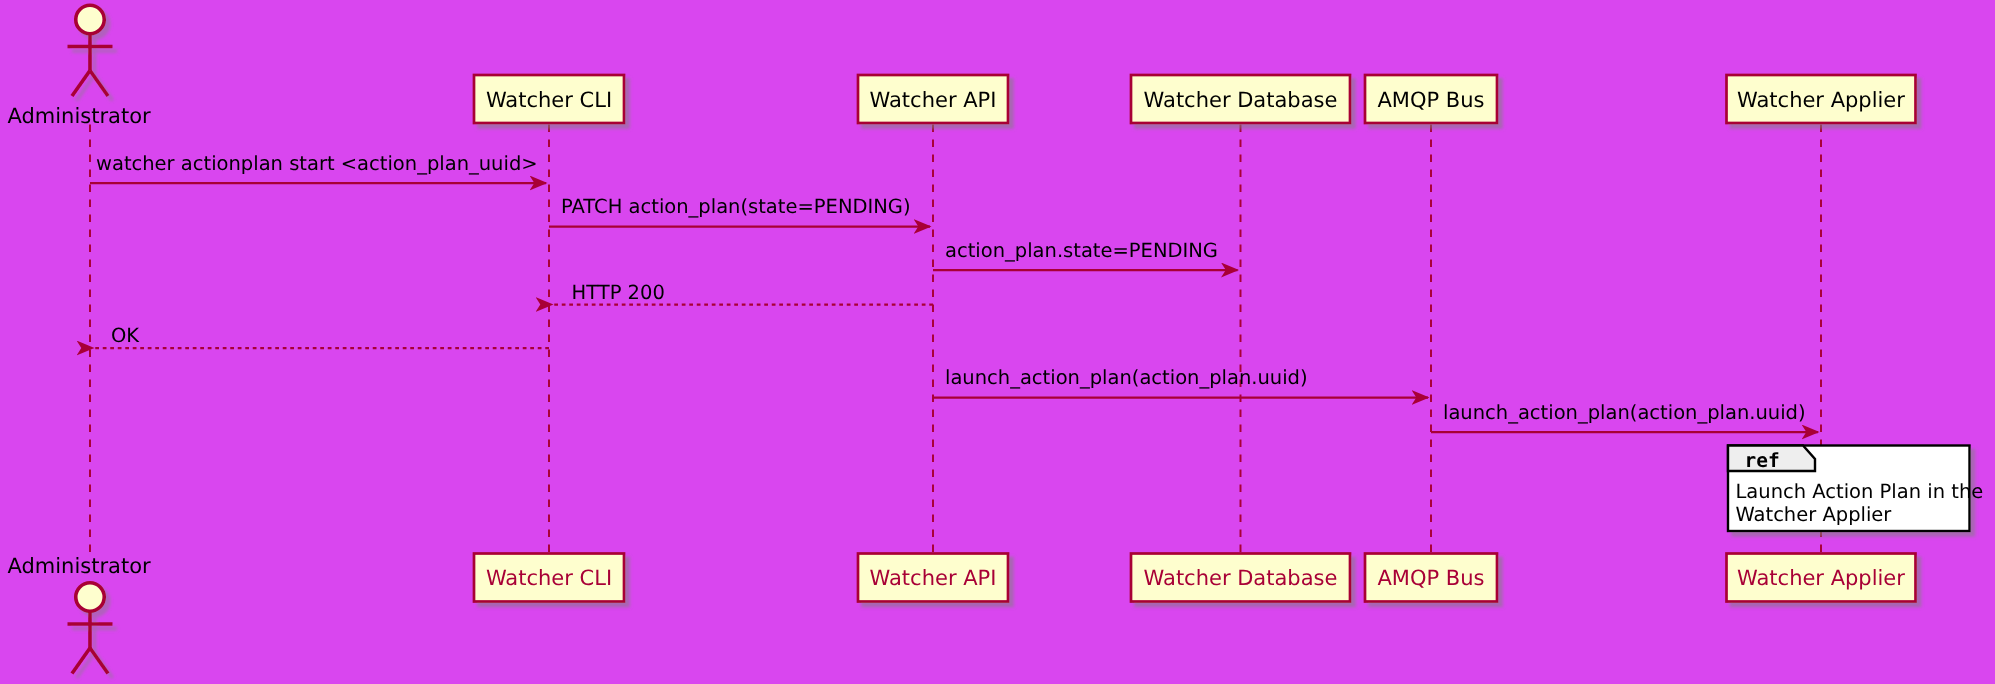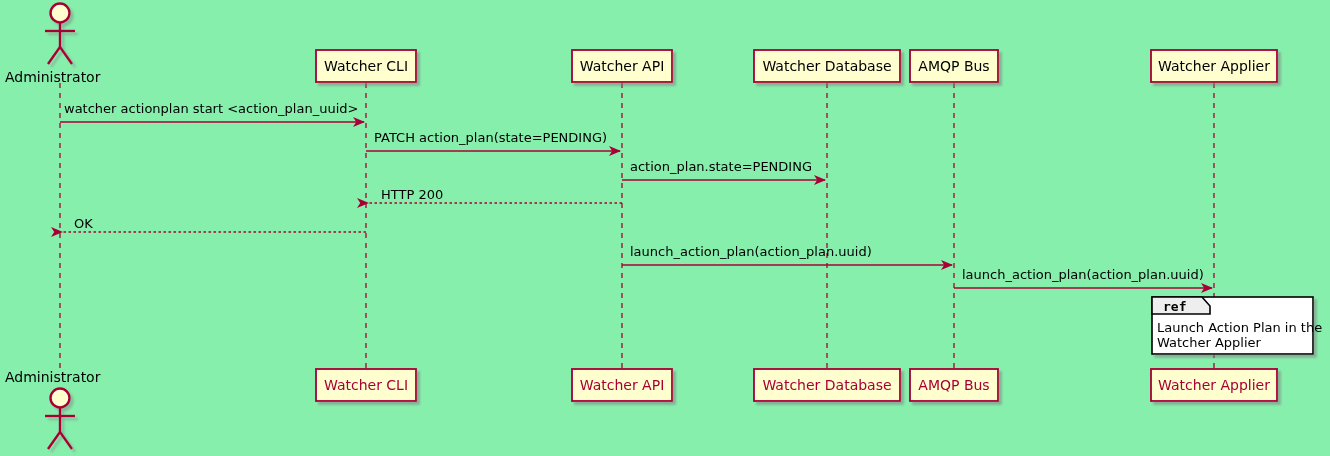--- a/index.html
+++ b/index.html
@@ -8,21 +8,21 @@
     background: #FFFFFF;
   }
   body {
     font-family: "DejaVu Sans", sans-serif;
   }
   #diagram-root {
     position: relative;
     width: 1330px;
     height: 456px;
     overflow: hidden;
-    background: #86efac;
+    background: #d946ef;
   }
   #uml-svg {
     position: absolute;
     left: 0;
     top: 0;
   }
   .msg-label {
     font-family: "DejaVu Sans", sans-serif;
     font-size: 13px;
     fill: #000000;

